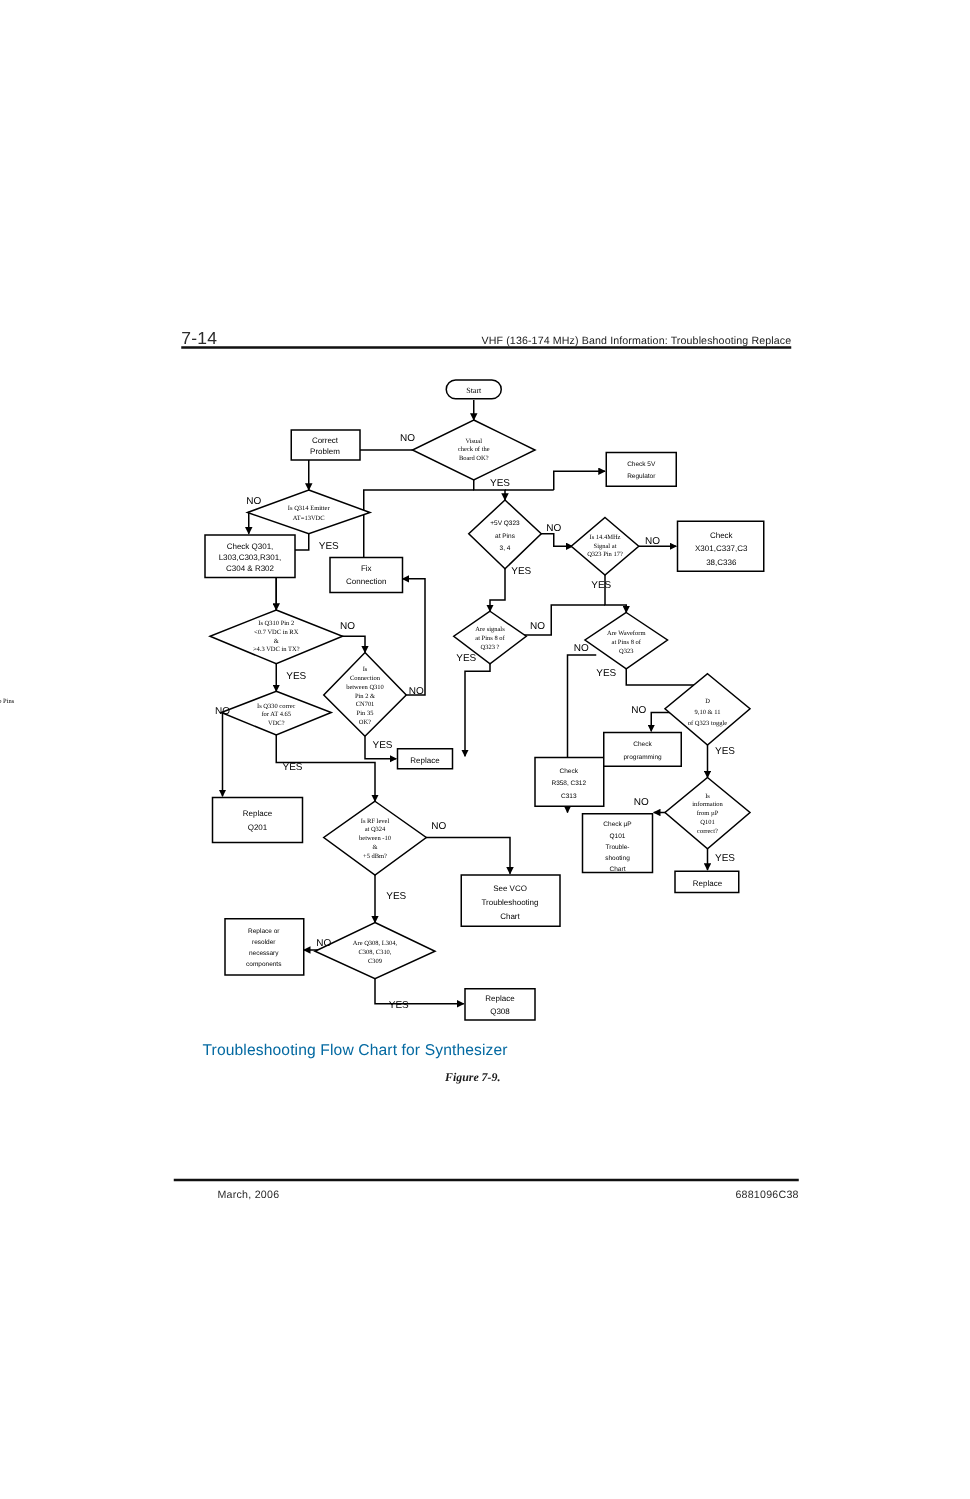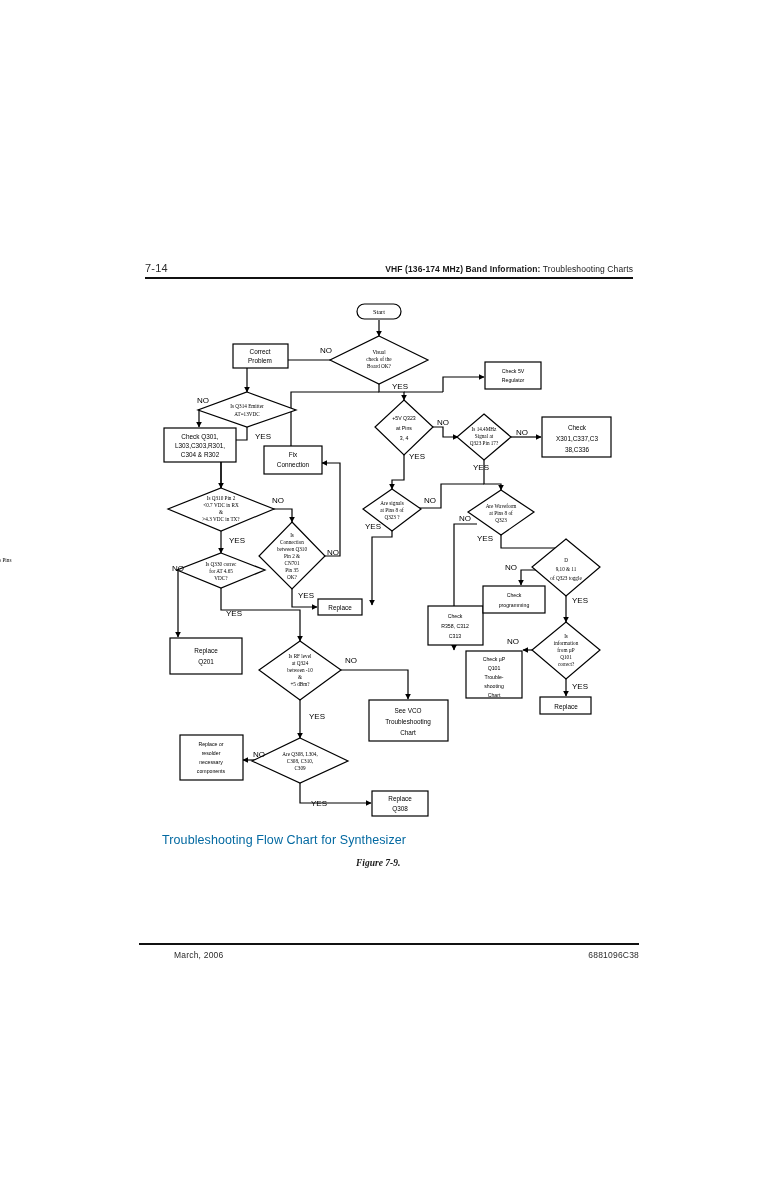--- a/index.html
+++ b/index.html
@@ -21,31 +21,31 @@
   .header {
     position: absolute;
     left: 145px;
     top: 262px;
     width: 488px;
     display: flex;
     align-items: baseline;
     justify-content: space-between;
   }
   .header-page-num {
-    font-size: 11px;
+    font-size: 14px;
     color: #2b2b2b;
     letter-spacing: .2px;
   }
   .header-title {
     font-size: 8.5px;
     color: #1a1a1a;
     letter-spacing: .1px;
   }
   .header-title .bold {
-    font-weight: bold;
+    font-weight: normal;
   }
   .header-rule {
     position: absolute;
     left: 145px;
     top: 277px;
     width: 488px;
     height: 2px;
     background: #111;
   }
   
@@ -146,21 +146,21 @@
     text-anchor: middle;
   }
 </style>
 </head>
 <body>
 
 <div class="page">
 
   <div class="header">
     <span class="header-page-num">7-14</span>
-    <span class="header-title"><span class="bold">VHF (136-174 MHz) Band Information:</span><span> Troubleshooting Charts</span></span>
+    <span class="header-title"><span class="bold">VHF (136-174 MHz) Band Information:</span><span> Troubleshooting Replace</span></span>
   </div>
   <div class="header-rule"></div>
 
   <div class="chart-wrap">
   <svg width="776" height="1199" viewBox="0 0 776 1199" xmlns="http://www.w3.org/2000/svg">
     <defs>
       <marker id="arrow" viewBox="0 0 10 10" refX="9" refY="5" markerWidth="5" markerHeight="5" orient="auto-start-reverse">
         <path d="M 0 0 L 10 5 L 0 10 z" fill="#000"></path>
       </marker>
     </defs>

